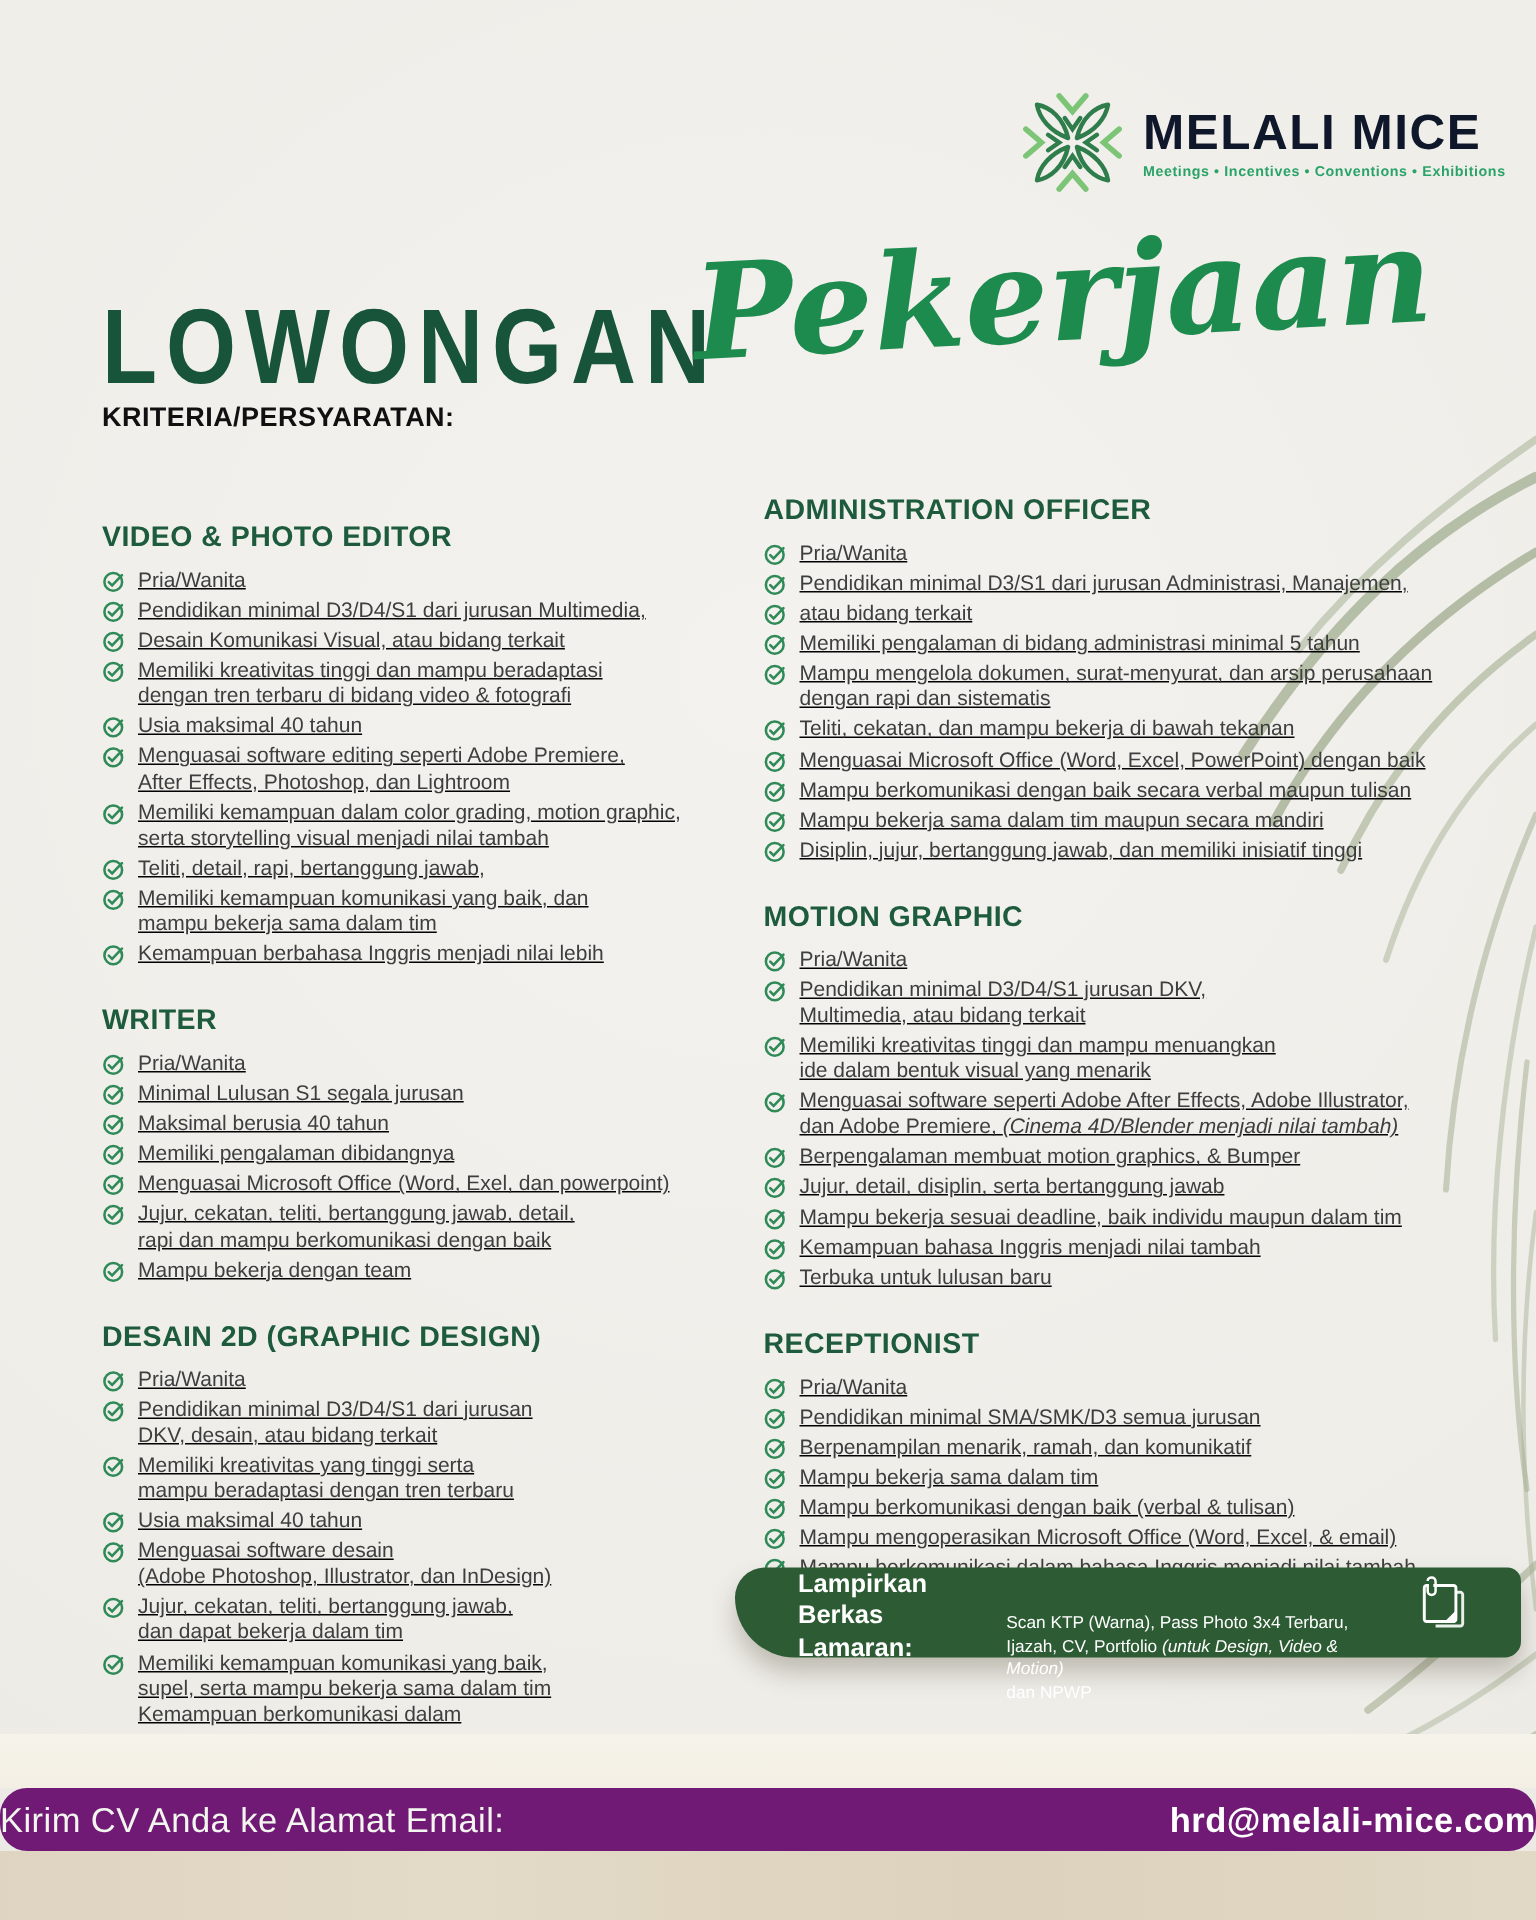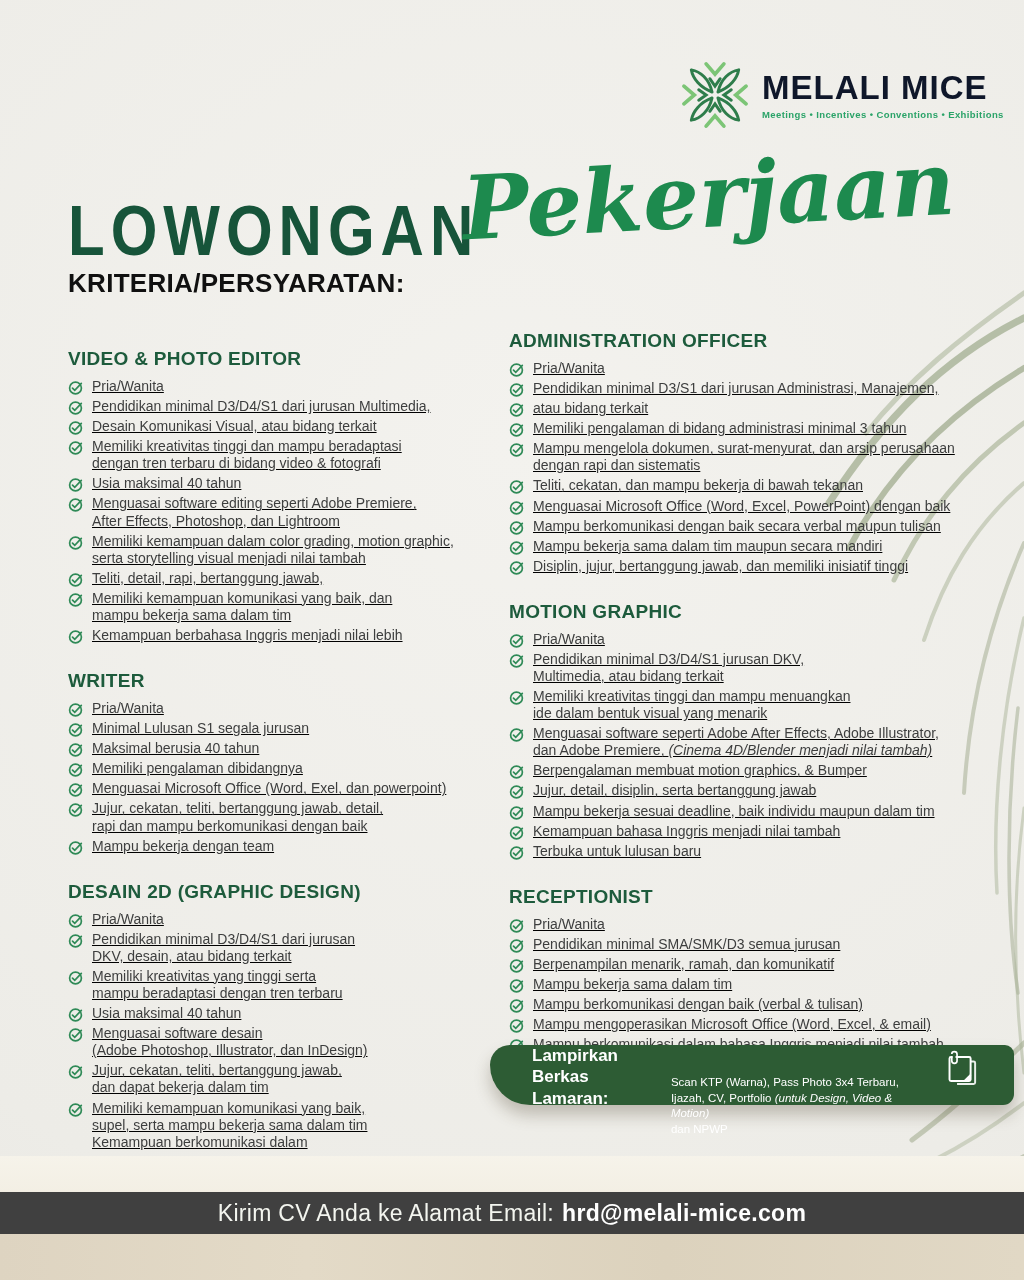--- a/index.html
+++ b/index.html
@@ -22,21 +22,21 @@
     font-size:60px;font-weight:800;color:#17543a;letter-spacing:6px;
     transform:scaleY(1.18);transform-origin:left top;line-height:1;
   }
   .title-script{
     position:absolute;left:462px;top:152px;width:480px;
     font-family:"DejaVu Serif",serif;font-style:italic;font-weight:bold;
     font-size:88px;color:#1d8a4e;transform:rotate(-3deg);line-height:1;white-space:nowrap;
   }
   .subtitle{
     position:absolute;left:68px;top:268px;
-    font-size:26px;font-weight:800;color:#101010;letter-spacing:.3px;
+    font-size:18px;font-weight:800;color:#101010;letter-spacing:.3px;
   }
 
   
   .col{position:absolute;}
   .col-left{left:68px;top:348px;width:436px;}
   .col-right{left:509px;top:330px;width:500px;}
   .section + .section{margin-top:26px;}
   .sec-title{
     margin:0 0 8px 0;font-size:19px;font-weight:800;color:#1d5b3c;letter-spacing:.3px;
   }
@@ -59,23 +59,23 @@
   }
   .attach-label{font-size:17px;font-weight:bold;line-height:1.25;white-space:pre-line;}
   .attach-text{font-size:11.5px;line-height:1.35;white-space:pre-line;width:300px;margin-top:30px;}
   .attach-text em{font-style:italic;}
   .attach-icon{margin-left:auto;margin-right:34px;width:46px;height:48px;}
 
   
   .band-cream{position:absolute;left:0;right:0;top:1156px;height:36px;
     background:linear-gradient(180deg,#f6f3ea, #f3efe4);}
   .footer-bar{
-    position:absolute;left:0;right:0;top:1192px;height:42px;background:#404040;
-    display:flex;align-items:center;justify-content:center;
-    color:#f3f5ef;font-size:23px;letter-spacing:.3px;
+    position:absolute;left:0;right:0;top:1192px;height:42px;background:#701a75;
+    display:flex;align-items:center;justify-content:space-between;
+    color:#f3f5ef;font-size:23px;letter-spacing:.3px;border-radius:18px;
   }
   .footer-bar b{font-weight:bold;margin-left:8px;color:#ffffff;}
   .band-beige{position:absolute;left:0;right:0;top:1234px;bottom:0;
     background:linear-gradient(90deg,#ded4c1 0%, #e3dac7 30%, #dcd2bd 65%, #e1d8c5 100%);}
 </style>
 </head>
 <body>
 
 <div class="page">
 
@@ -344,21 +344,21 @@
             <circle cx="8" cy="8.5" r="6.3"></circle>
             <path d="M4.8 8.6 L7.2 11 L14.2 3.6"></path>
           </svg>
           <span class="item-text">atau bidang terkait</span>
         </div>
         <div class="item">
           <svg class="check" viewBox="0 0 16 16" fill="none" stroke="#2f8a57" stroke-width="1.8" stroke-linecap="round">
             <circle cx="8" cy="8.5" r="6.3"></circle>
             <path d="M4.8 8.6 L7.2 11 L14.2 3.6"></path>
           </svg>
-          <span class="item-text">Memiliki pengalaman di bidang administrasi minimal 3 tahun</span>
+          <span class="item-text">Memiliki pengalaman di bidang administrasi minimal 5 tahun</span>
         </div>
         <div class="item">
           <svg class="check" viewBox="0 0 16 16" fill="none" stroke="#2f8a57" stroke-width="1.8" stroke-linecap="round">
             <circle cx="8" cy="8.5" r="6.3"></circle>
             <path d="M4.8 8.6 L7.2 11 L14.2 3.6"></path>
           </svg>
           <span class="item-text">Mampu mengelola dokumen, surat-menyurat, dan arsip perusahaan
 dengan rapi dan sistematis</span>
         </div>
         <div class="item">

